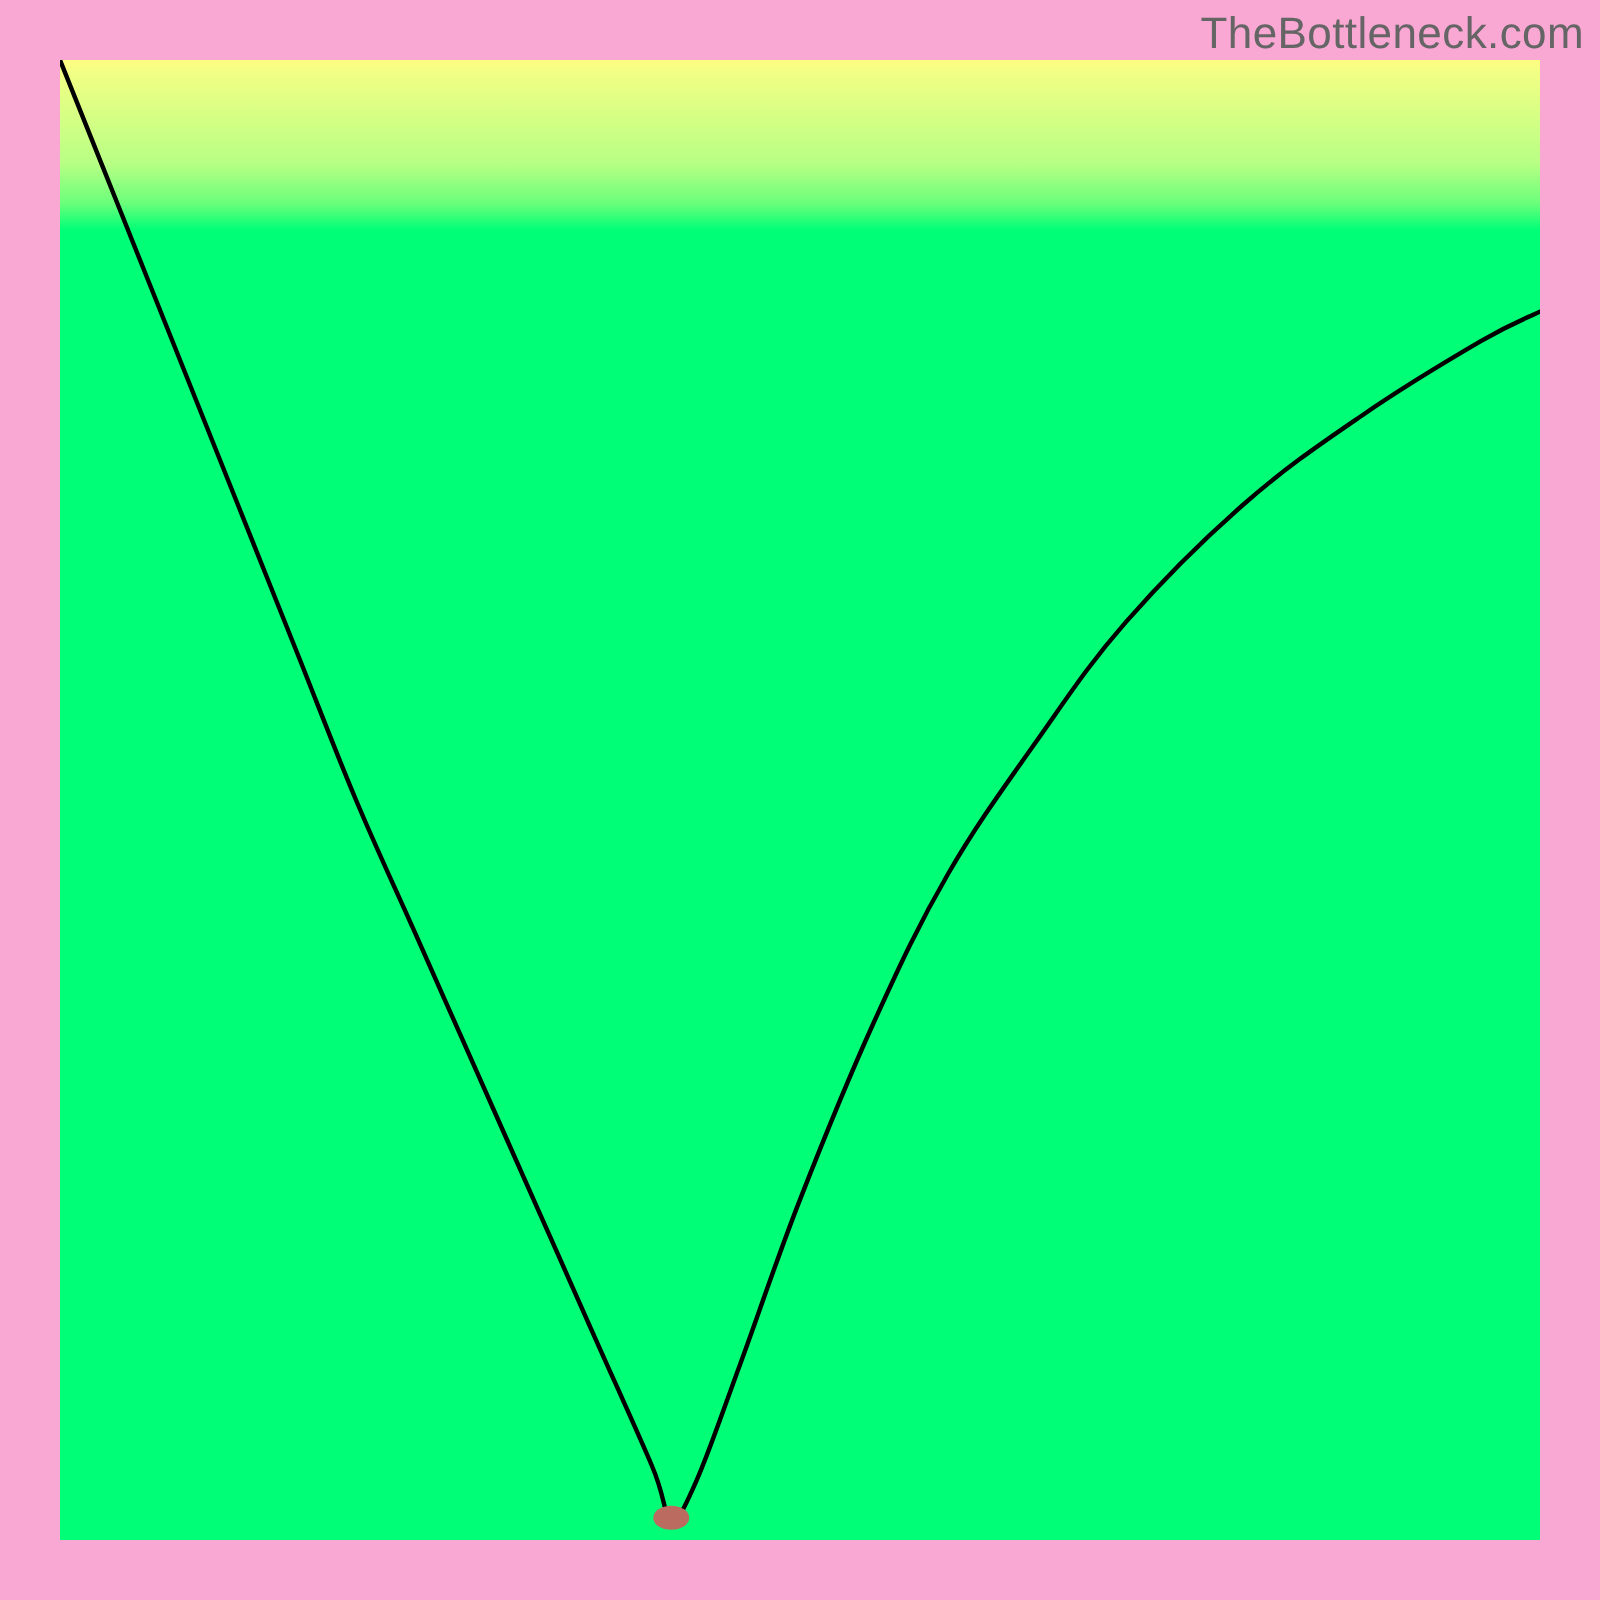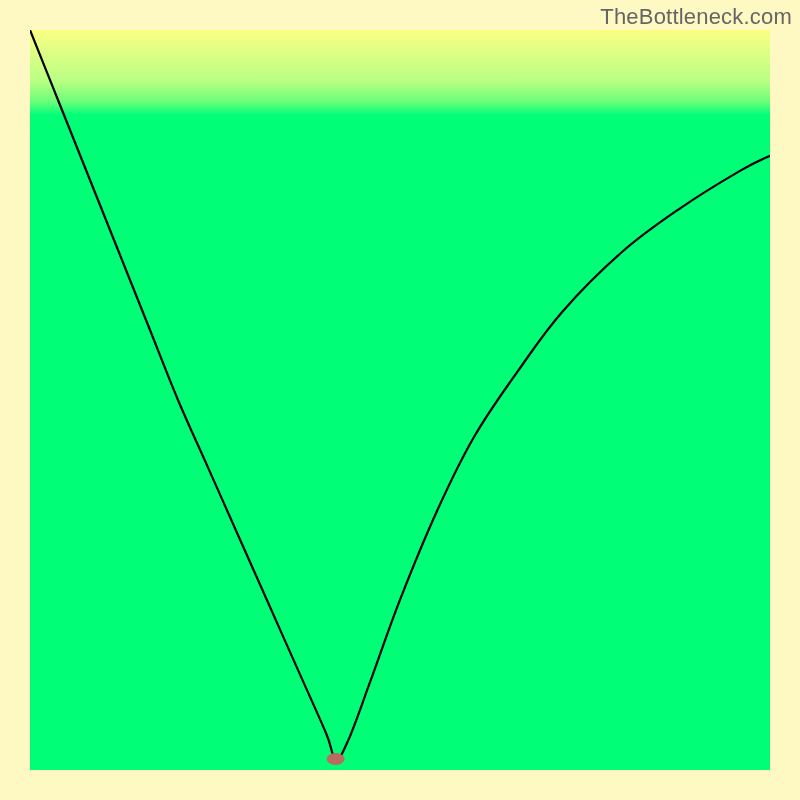--- a/index.html
+++ b/index.html
@@ -10,21 +10,21 @@
     overflow: hidden;
     background: #000;
     font-family: Arial, Helvetica, sans-serif;
   }
   .frame {
     position: absolute;
     left: 0;
     top: 0;
     width: 800px;
     height: 800px;
-    background: #fef9c3;
+    background: #f9a8d4;
   }
   .plot-area {
     position: absolute;
     left: 30px;
     top: 30px;
     width: 740px;
     height: 740px;
     overflow: hidden;
   }
   .watermark {

